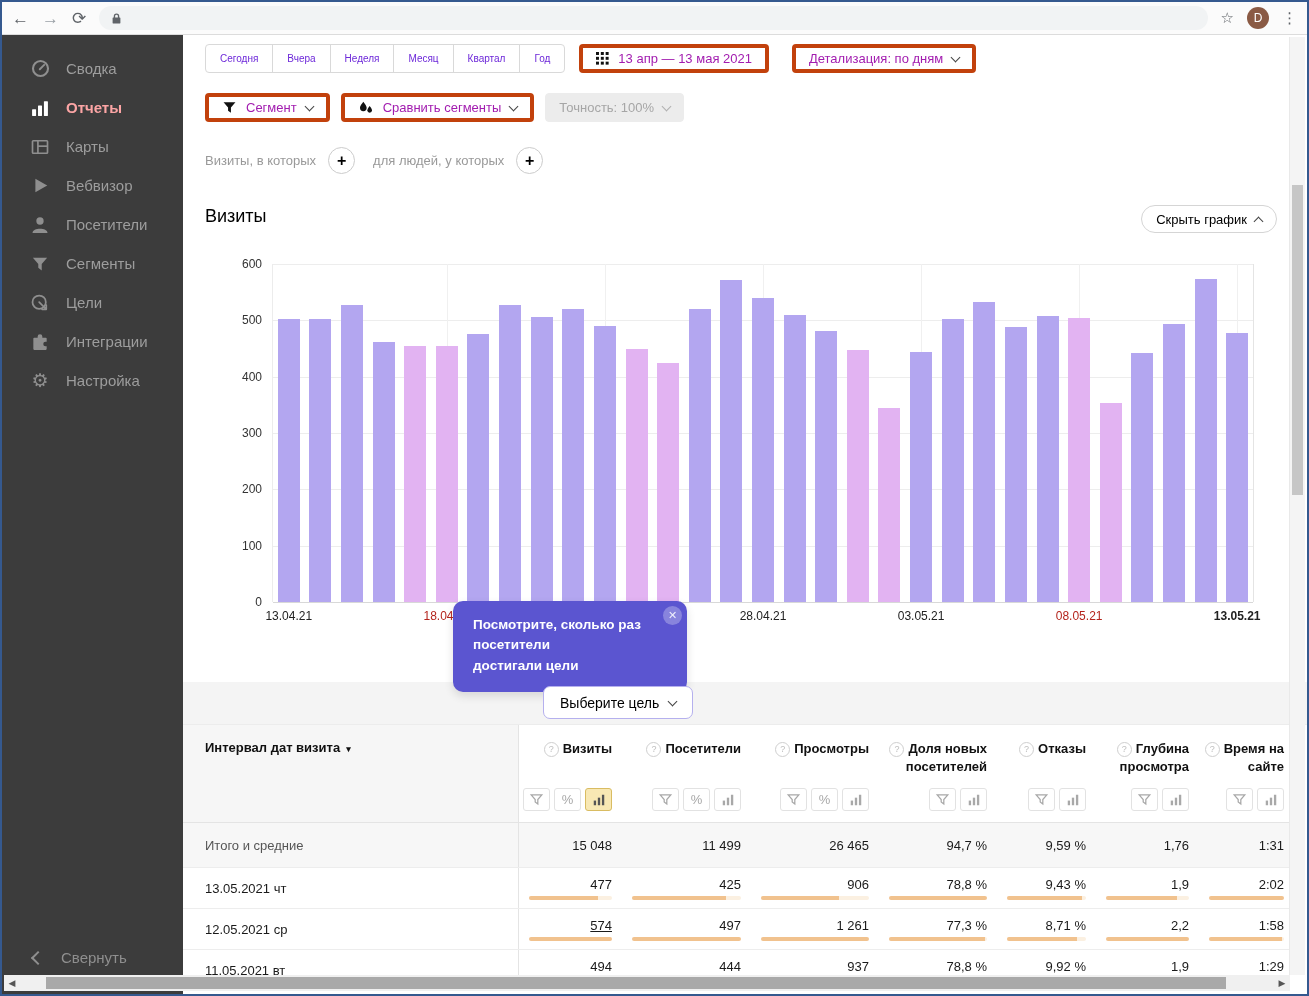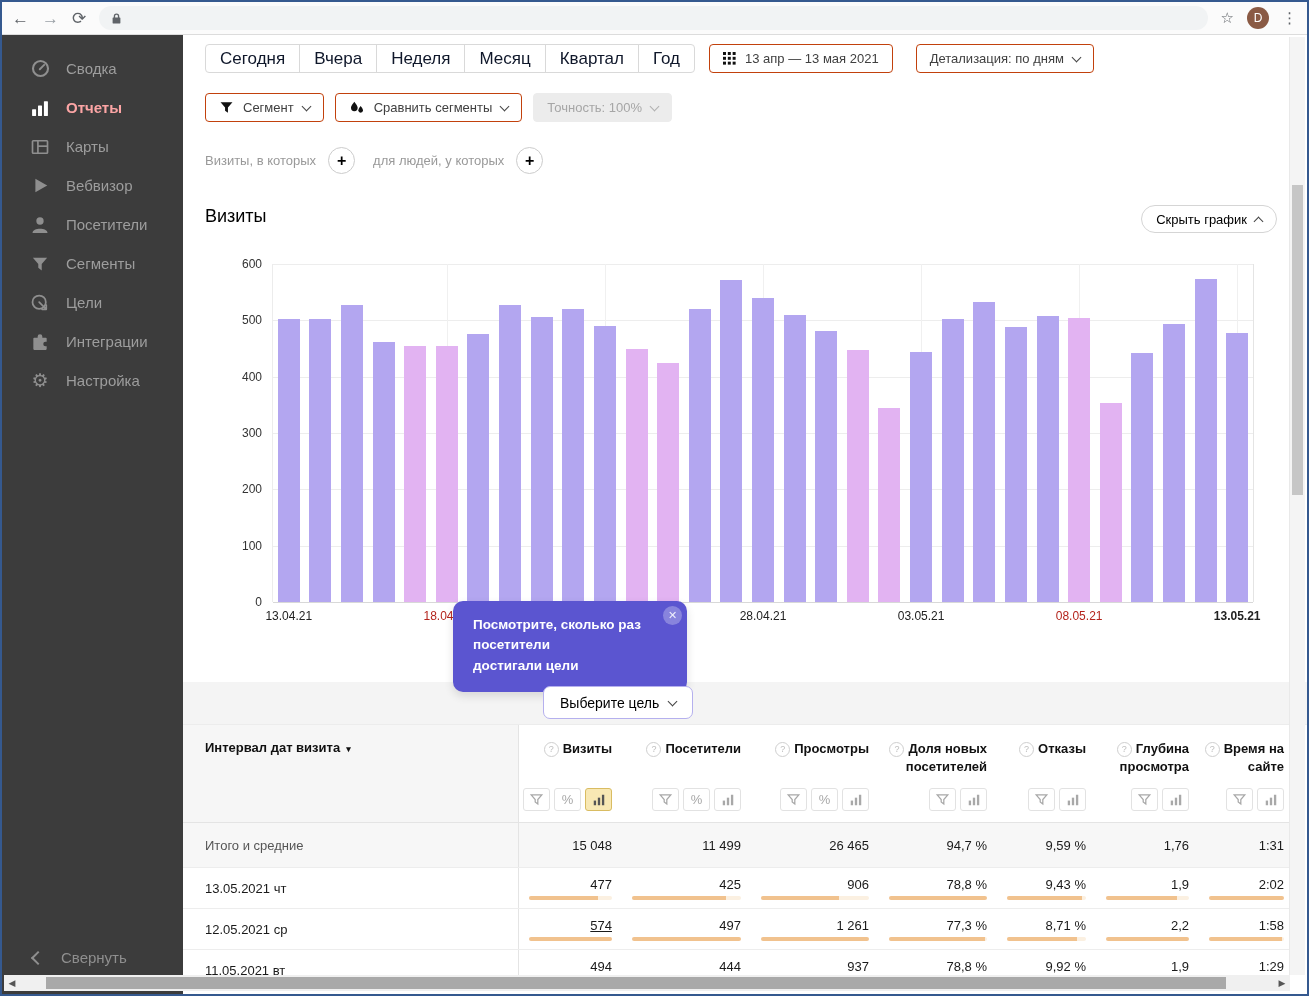--- a/index.html
+++ b/index.html
@@ -22,24 +22,24 @@
   .sb-item{display:flex;align-items:center;height:39px;padding-left:27px;gap:15px;color:#9d9d9d;font-size:15px;cursor:pointer;}
   .sb-item .ic{width:22px;display:flex;justify-content:center;align-items:center;color:#8f8f8f;}
   .sb-item.active{color:#fca5a5;font-weight:bold;}
   .sb-item.active .ic{color:#fff;}
   .sb-collapse{position:absolute;bottom:28px;left:31px;display:flex;align-items:center;gap:18px;color:#8f8f8f;font-size:15px;cursor:pointer;}
   .chvl{display:inline-block;width:8px;height:8px;border-left:2px solid #8f8f8f;border-bottom:2px solid #8f8f8f;transform:rotate(45deg);}
   .main{flex:1;position:relative;background:#fff;overflow:hidden;}
 
   
   .row-periods{position:absolute;top:9px;left:22px;display:flex;align-items:center;}
-  .seg{height:29px;box-sizing:border-box;padding:0 14px;background:#fff;border:1px solid #d9d9d9;margin-left:-1px;font-size:17px;color:#0f172a;display:flex;align-items:center;cursor:pointer;}
+  .seg{height:29px;box-sizing:border-box;padding:0 14px;background:#fff;border:1px solid #d9d9d9;margin-left:-1px;font-size:10px;color:#6d28d9;display:flex;align-items:center;cursor:pointer;}
   .seg:first-child{margin-left:0;border-radius:4px 0 0 4px;}
   .seg:last-child{border-radius:0 4px 4px 0;}
-  .btn{height:29px;box-sizing:border-box;border:1px solid #c2410c;border-radius:4px;background:#fff;display:inline-flex;align-items:center;padding:0 13px;font-size:13px;gap:9px;color:#404040;cursor:pointer;}
+  .btn{height:29px;box-sizing:border-box;border:4px solid #c2410c;border-radius:4px;background:#fff;display:inline-flex;align-items:center;padding:0 13px;font-size:13px;gap:9px;color:#a21caf;cursor:pointer;}
   .cal-btn{margin-left:14px;}
   .detail-btn{margin-left:23px;}
   .row-segments{position:absolute;top:58px;left:22px;display:flex;gap:11px;}
   .btn-gray{background:#ececec;border:1px solid #ececec;color:#a6a6a6;}
   .chv{display:inline-block;width:6px;height:6px;border-right:1.6px solid #444;border-bottom:1.6px solid #444;transform:rotate(45deg);margin-top:-3px;}
   .chv.lt{border-color:#b0b0b0;}
   .chvu{display:inline-block;width:6px;height:6px;border-right:1.6px solid #444;border-bottom:1.6px solid #444;transform:rotate(-135deg);margin-top:4px;}
   .row-filter{position:absolute;top:112px;left:22px;display:flex;align-items:center;gap:12px;color:#999;font-size:13px;}
   .plus-btn{width:27px;height:27px;border-radius:50%;border:1px solid #ccc;background:#fff;font-size:16px;font-weight:bold;color:#000;display:flex;align-items:center;justify-content:center;cursor:pointer;margin-right:6px;}
 

